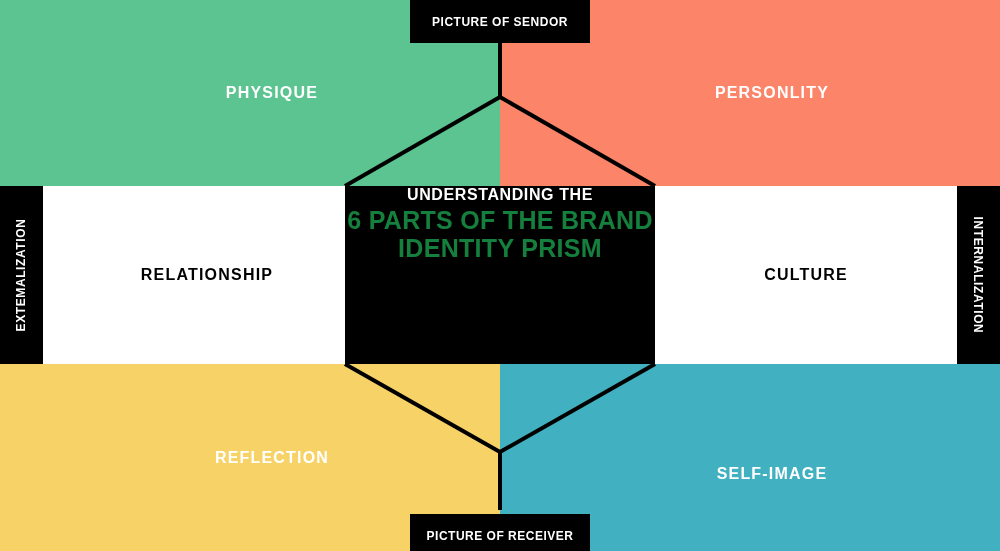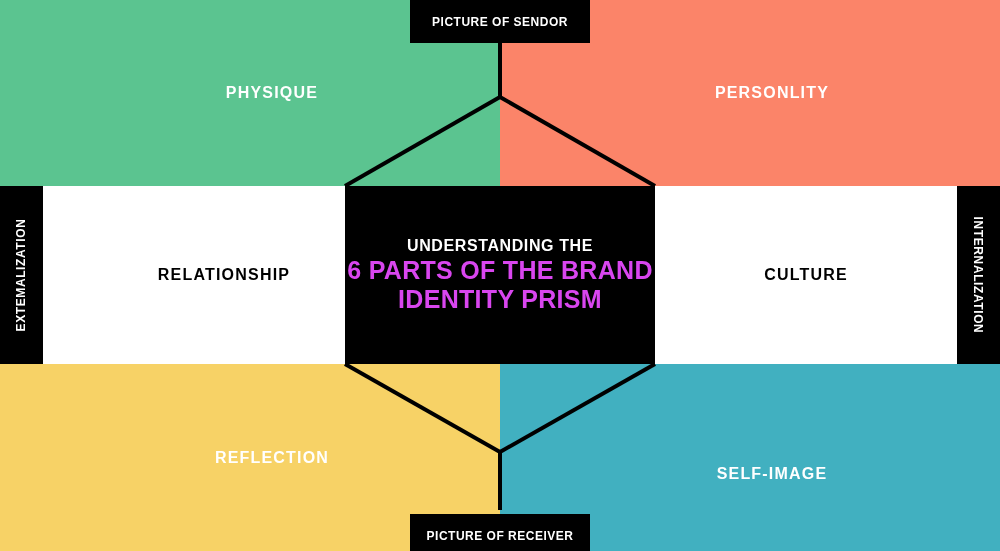--- a/index.html
+++ b/index.html
@@ -75,53 +75,52 @@
   
   .mid-cell {
     position: absolute;
     top: 186px;
     height: 178px;
     background: #ffffff;
     display: flex;
     align-items: center;
     justify-content: center;
   }
-  #cell-relationship { left: 43px;  width: 302px; padding-left: 30px; }
+  #cell-relationship { left: 56px;  width: 302px; }
   #cell-culture      { left: 655px; width: 302px; border-radius: 21px; }
   .mid-label {
     color: #000000;
     font-size: 16px;
     font-weight: bold;
     letter-spacing: 1.2px;
   }
 
   
   #center-box {
     position: absolute;
     left: 345px;
     top: 186px;
     width: 310px;
     height: 178px;
     background: #000000;
     display: flex;
     flex-direction: column;
     align-items: center;
-    justify-content: center;
     text-align: center;
     z-index: 4;
   }
   #center-eyebrow {
     color: #ffffff;
     font-size: 16px;
     font-weight: bold;
     letter-spacing: 0.6px;
     line-height: 1.1;
   }
   #center-headline {
-    color: #d946ef;
+    color: #15803d;
     font-size: 25px;
     font-weight: bold;
     letter-spacing: 0.3px;
     line-height: 1.14;
     margin-top: 2px;
   }
 
   
   .tab-box {
     position: absolute;

